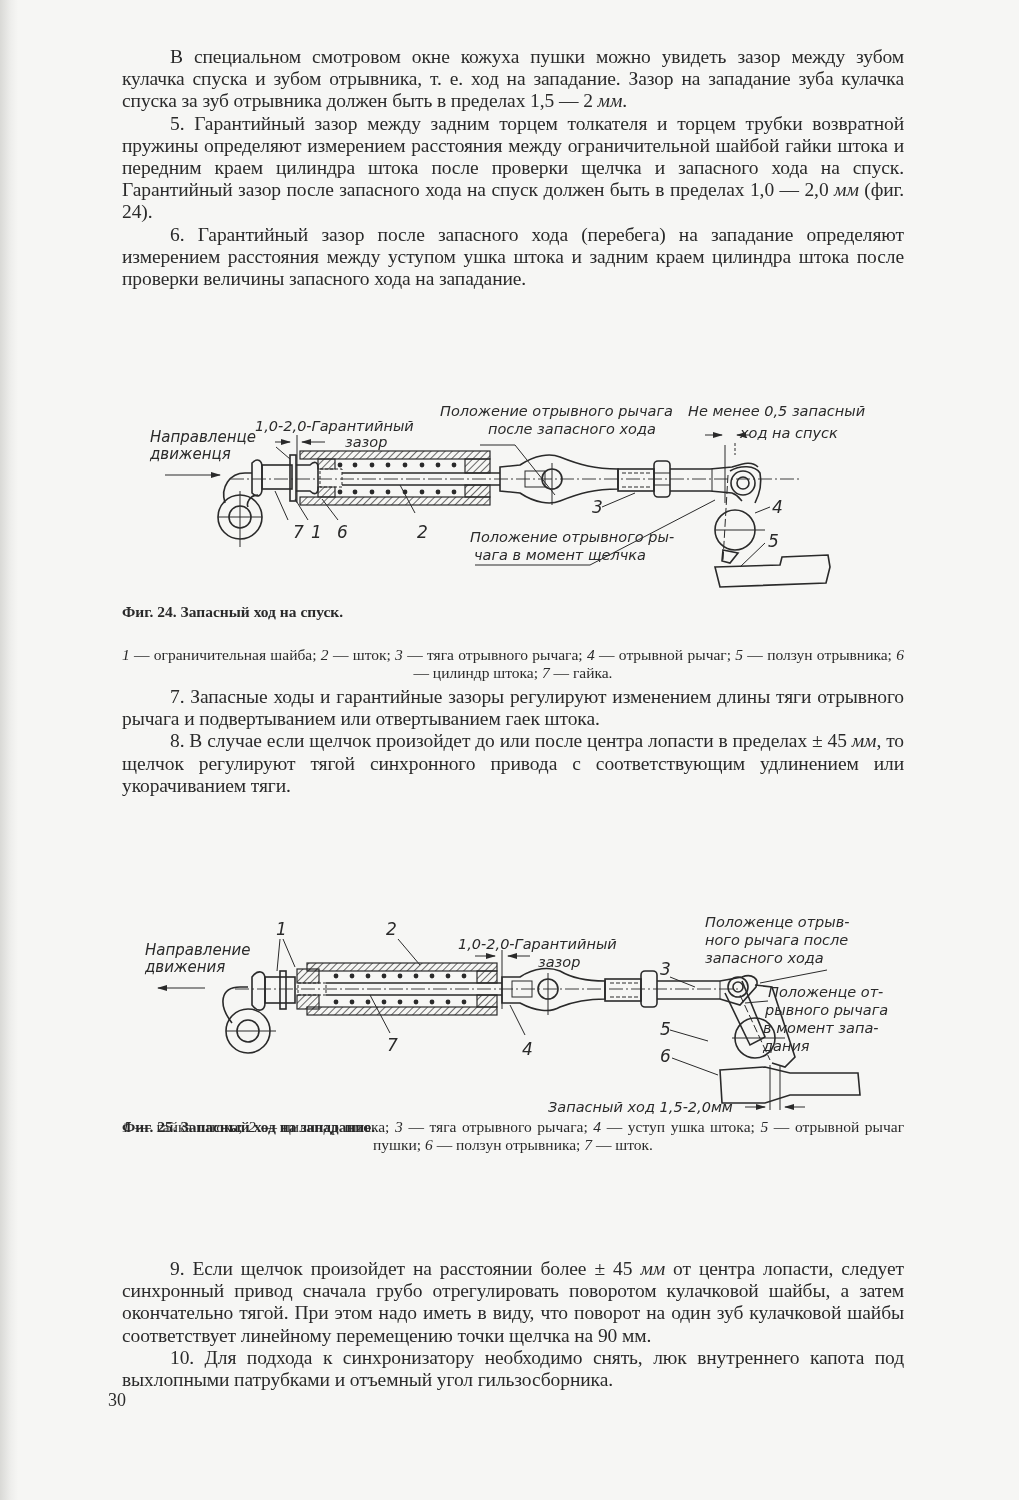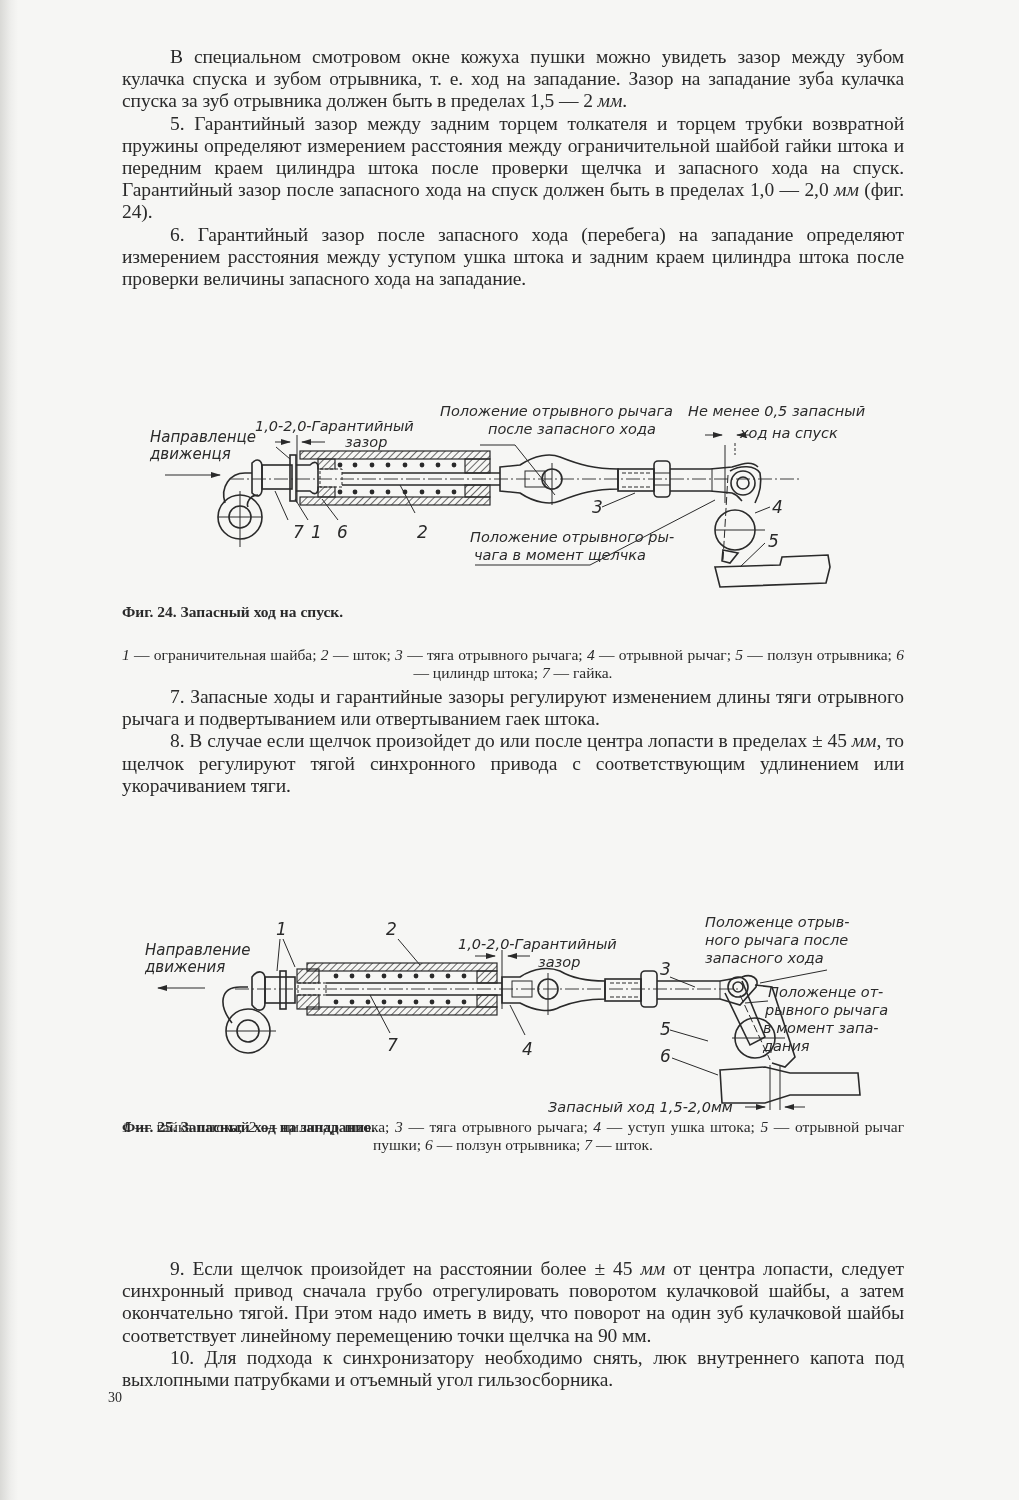--- a/index.html
+++ b/index.html
@@ -28,21 +28,21 @@
     text-align: left; font-weight: bold; font-size: 15.5px;
     font-family: "Liberation Serif", serif;
   }
   .legend {
     position: absolute; left: 122px; width: 782px;
     font-size: 15.5px; line-height: 18px; text-align: justify;
     text-align-last: center;
   }
   .legend .num { font-style: italic; }
   .page-number {
-    position: absolute; left: 108px; top: 1390px; font-size: 14px;
+    position: absolute; left: 108px; top: 1390px; font-size: 18px;
   }
   svg { position: absolute; overflow: visible; }
   svg text { font-family: "DejaVu Sans", sans-serif; font-style: italic; fill: #2a2a2a; }
   .ln { stroke: #2a2a2a; fill: none; stroke-width: 1.6; }
   .thin { stroke: #2a2a2a; fill: none; stroke-width: 1; }
   .center { stroke: #2a2a2a; stroke-width: 0.9; stroke-dasharray: 14 3 2 3; fill: none; }
   .hatch { fill: url(#hatch); stroke: #2a2a2a; stroke-width: 1.2; }
   .dot { fill: #2a2a2a; }
 </style>
 </head>

